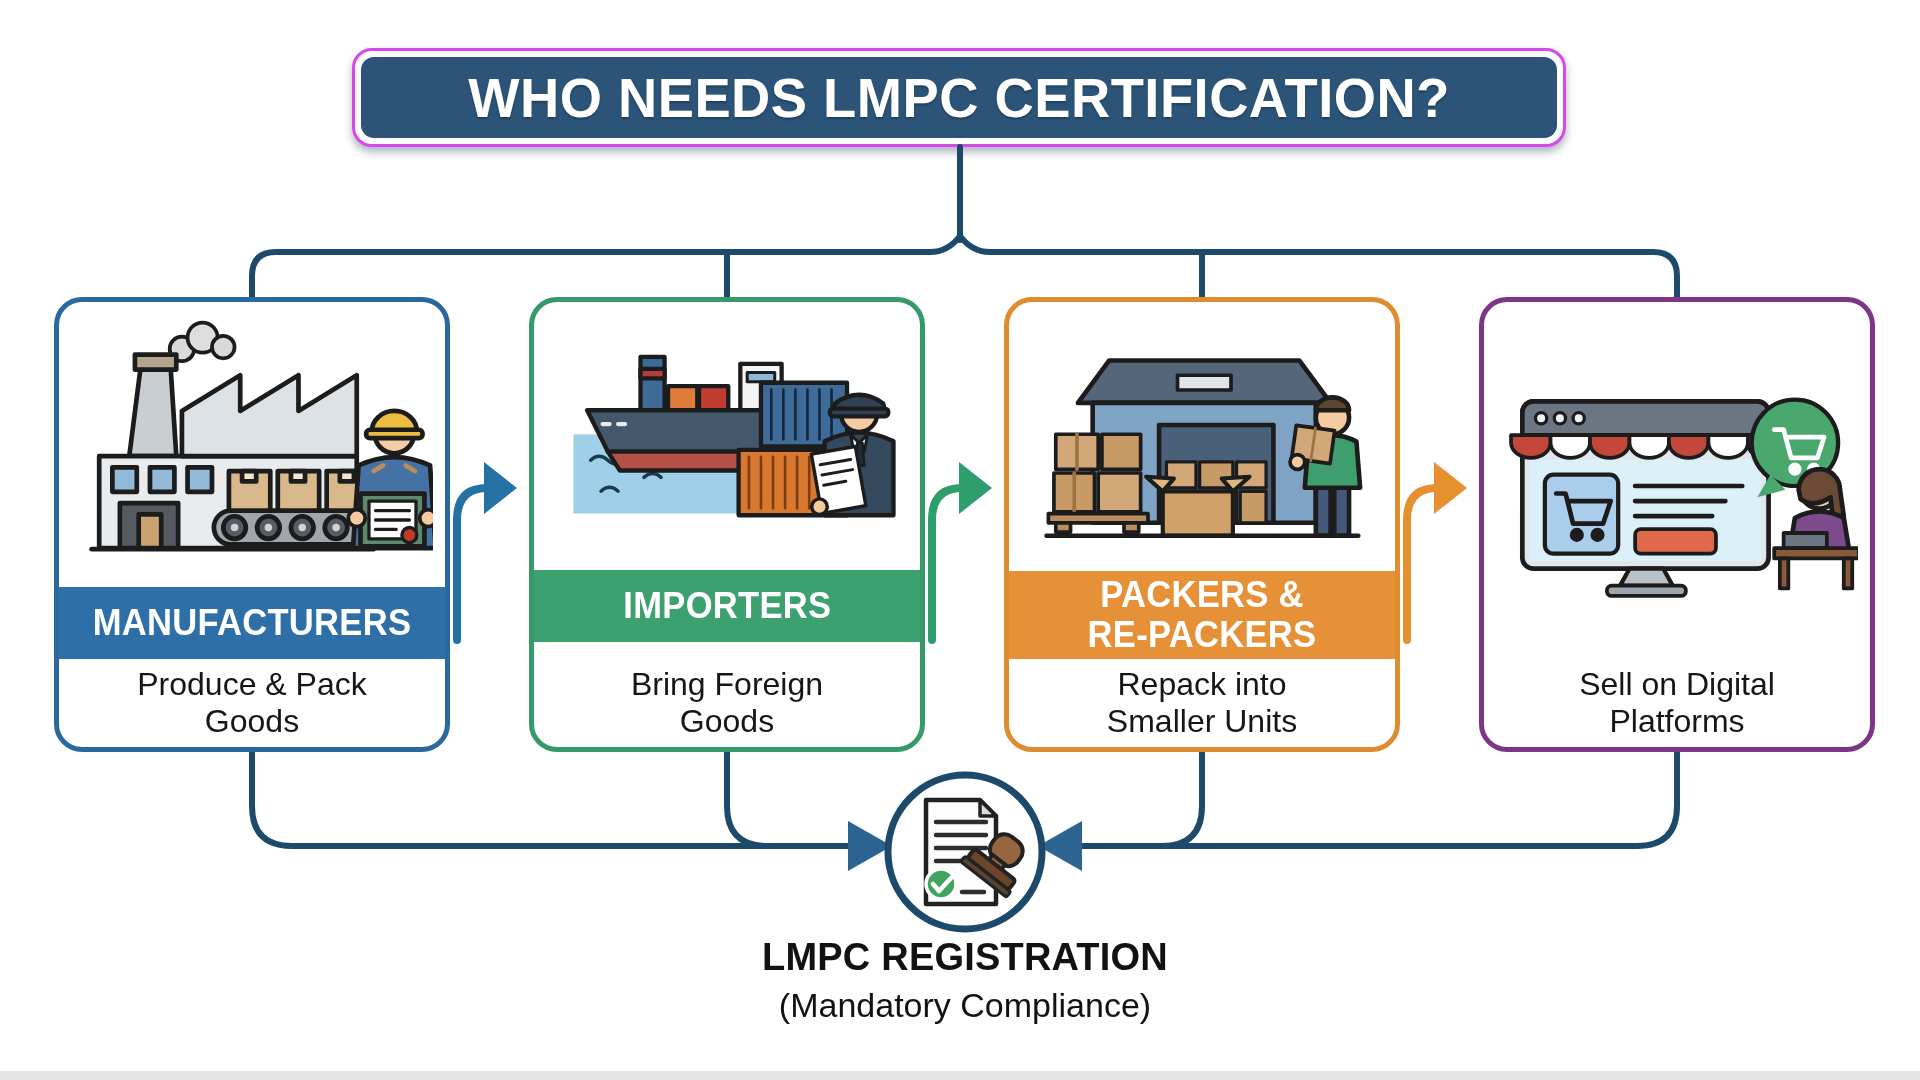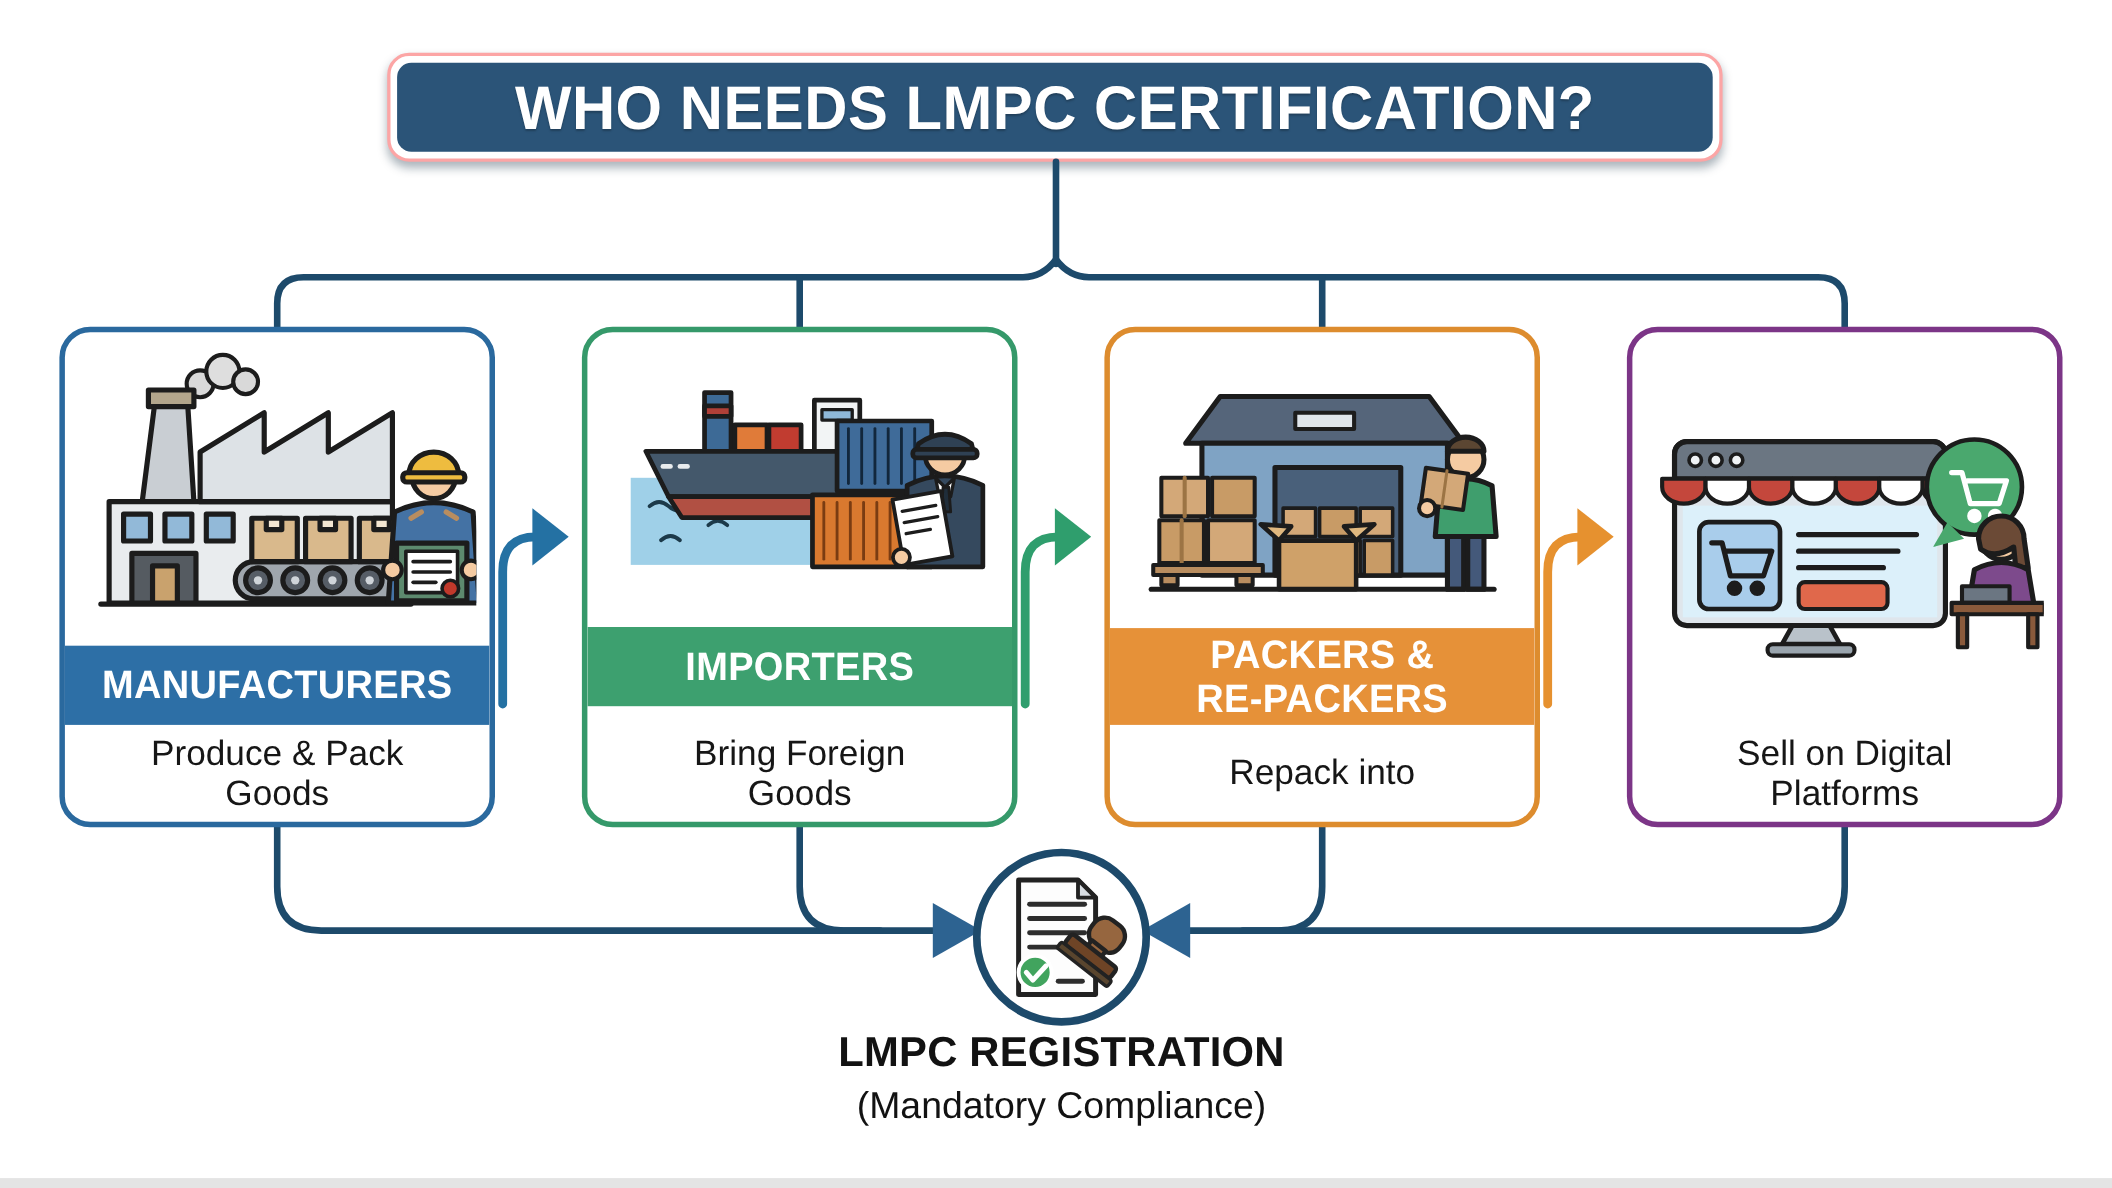--- a/index.html
+++ b/index.html
@@ -3,21 +3,21 @@
 <meta charset="utf-8">
 <style>
   html,body{margin:0;padding:0;background:#ffffff;}
   #stage{
     position:relative;width:1920px;height:1080px;overflow:hidden;
     background:#ffffff;font-family:"Liberation Sans",sans-serif;
   }
   
   .banner{
     position:absolute;left:352px;top:48px;width:1214px;height:99px;
-    background:#ffffff;border:3px solid #fca5a5;border-radius:20px;
+    background:#ffffff;border:3px solid #d946ef;border-radius:20px;
     padding:6px;box-sizing:border-box;
     box-shadow:0 5px 9px rgba(15,40,60,.35);
   }
   .banner-inner{
     width:100%;height:100%;border-radius:13px;background:#2b5478;
     display:flex;align-items:center;justify-content:center;
   }
   .banner-inner span{
     color:#ffffff;font-weight:700;font-size:56px;letter-spacing:.5px;
     transform:scaleX(.97);white-space:nowrap;
@@ -30,21 +30,21 @@
     display:flex;flex-direction:column;z-index:2;
   }
   .card .illo{flex:1;display:flex;align-items:center;justify-content:center;overflow:hidden;}
   .card .illo svg{width:94%;height:96%;}
   .band{
     color:#fff;text-align:center;display:flex;flex-direction:column;
     justify-content:center;font-weight:700;font-size:36px;line-height:1.12;
     letter-spacing:.3px;flex:0 0 auto;transform-origin:center;
   }
   .band span{display:block;transform:scaleX(.96);}
-  .band-1line{height:72px;}
+  .band-1line{height:72px;align-items:center;}
   .band-2line{height:88px;}
   .desc{
     height:88px;flex:0 0 auto;display:flex;flex-direction:column;justify-content:center;
     text-align:center;color:#161616;font-size:32px;line-height:1.17;font-weight:400;
   }
   #card-0{left:54px;}  #card-1{left:529px;gap:17px;}  #card-2{left:1004px;}  #card-3{left:1479px;}
   
   #wires{position:absolute;left:0;top:0;width:1920px;height:1080px;z-index:1;}
   
   .reg-text{
@@ -302,20 +302,21 @@
           <line x1="24" y1="248" x2="362" y2="248"></line>
         </g>
       </svg>
     </div>
     <div class="band band-2line" style="background: rgb(230, 145, 56);">
       <span>PACKERS &amp;</span>
       <span>RE-PACKERS</span>
     </div>
     <div class="desc">
       <span>Repack into</span>
+      <span>Smaller Units</span>
     </div>
   </div>
 
   <div class="card" id="card-3" style="border-color: rgb(124, 53, 135);">
     <div class="illo">
       <svg viewBox="0 0 386 280" xmlns="http://www.w3.org/2000/svg">
         <g stroke="#1c1c1c" stroke-width="5" stroke-linejoin="round" stroke-linecap="round">
           <rect x="28" y="56" width="262" height="178" rx="12" fill="#dfe6ec"></rect>
           <path d="M28,92 v-24 a12,12 0 0 1 12,-12 h238 a12,12 0 0 1 12,12 v24 z" fill="#6b7682"></path>
           <circle cx="48" cy="74" r="6" fill="#f0f3f5" stroke-width="3.5"></circle>

